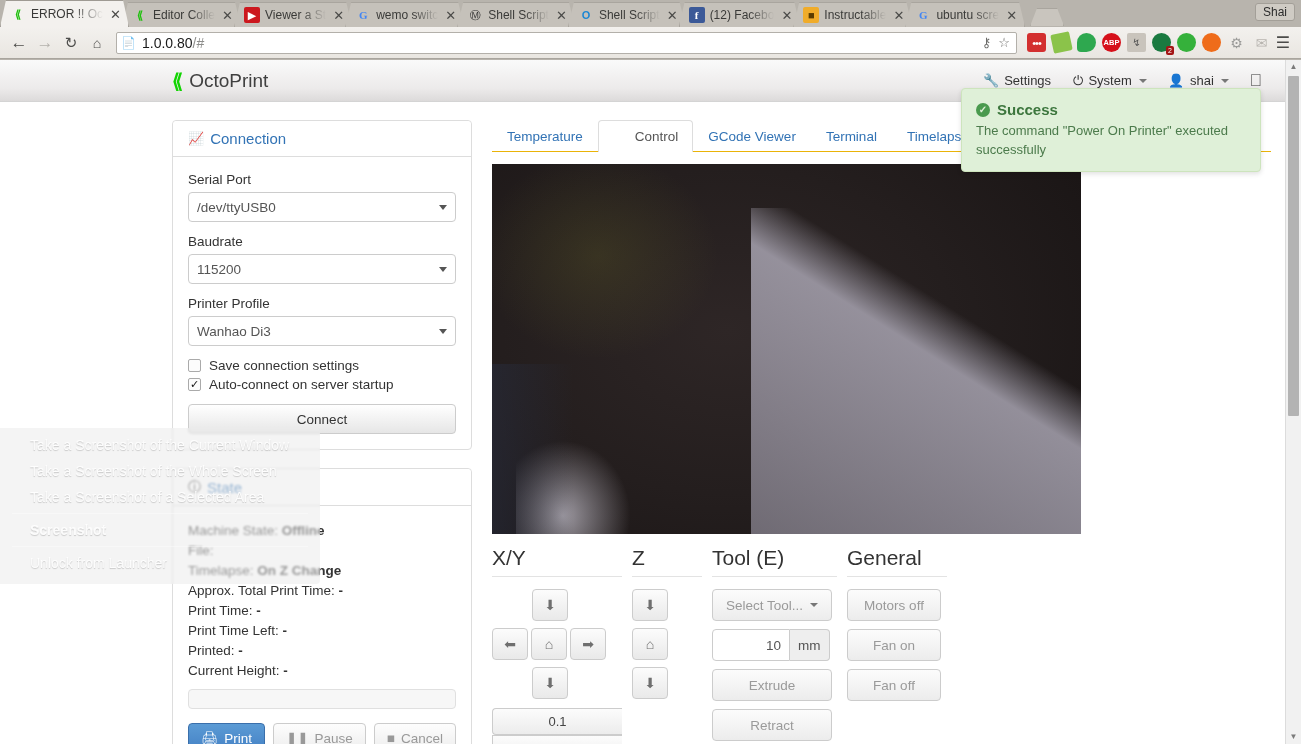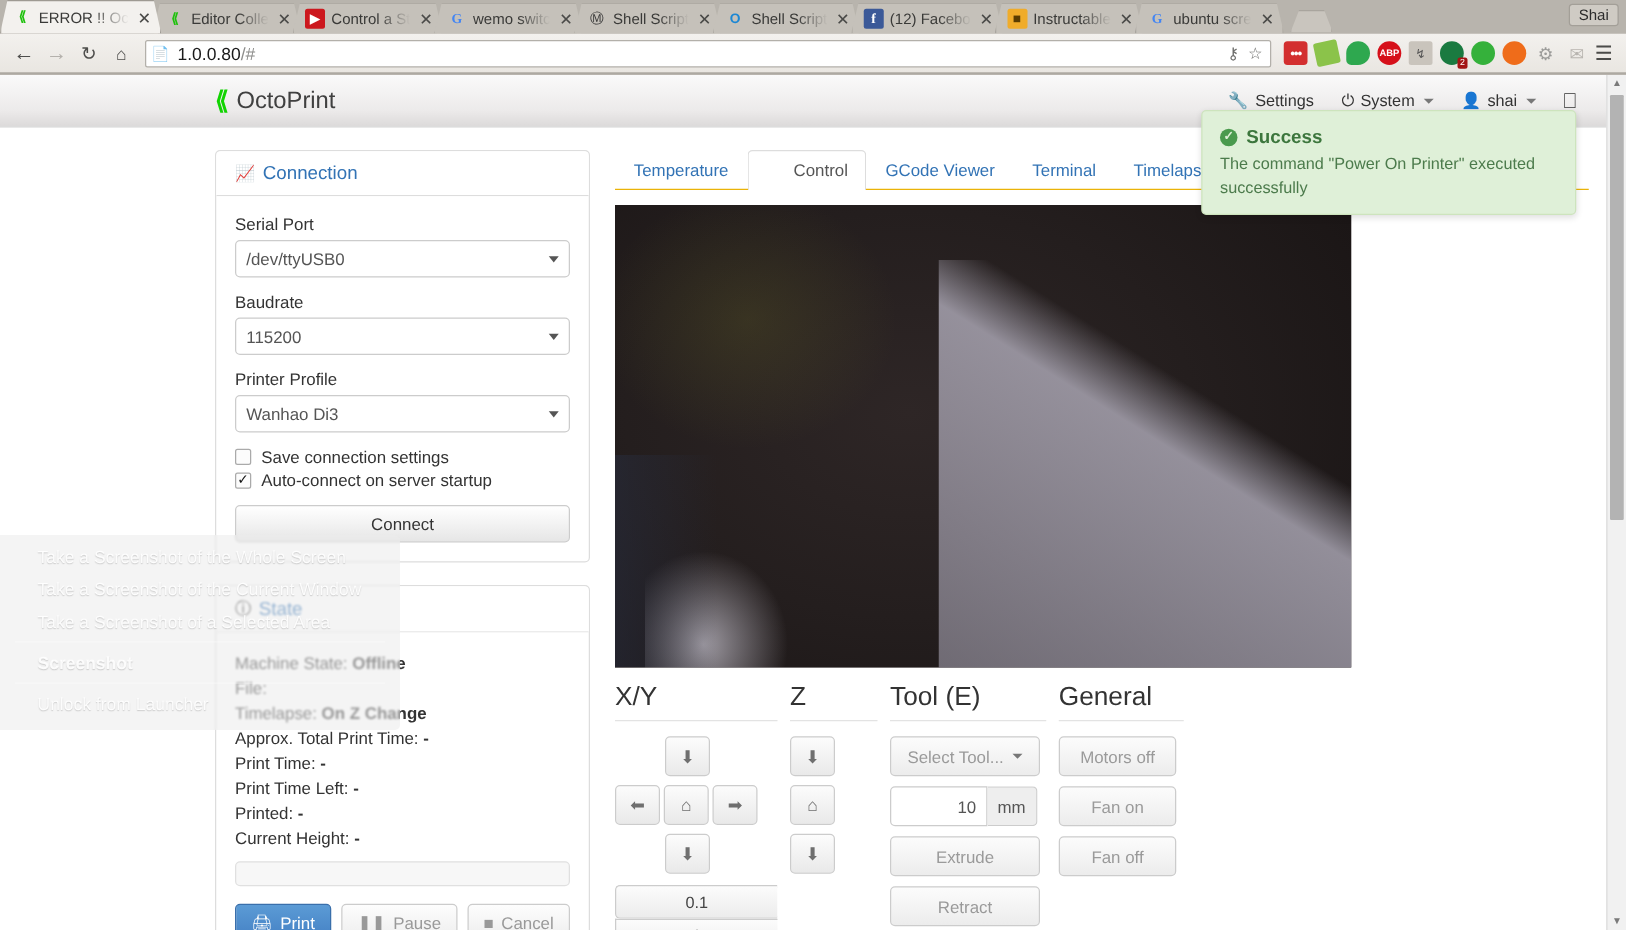--- a/index.html
+++ b/index.html
@@ -346,21 +346,21 @@
       <span class="ttl">ERROR !! Oc</span>
       <span class="tclose">✕</span>
     </div>
     <div class="tab">
       <span class="fav fav-octo">⟪</span>
       <span class="ttl">Editor Colle</span>
       <span class="tclose">✕</span>
     </div>
     <div class="tab">
       <span class="fav fav-yt">▶</span>
-      <span class="ttl">Control a St</span>
+      <span class="ttl">Viewer a St</span>
       <span class="tclose">✕</span>
     </div>
     <div class="tab">
       <span class="fav fav-g">G</span>
       <span class="ttl">wemo switc</span>
       <span class="tclose">✕</span>
     </div>
     <div class="tab">
       <span class="fav fav-sh">Ⓜ</span>
       <span class="ttl">Shell Script</span>
@@ -636,22 +636,22 @@
 
     <div class="pagescroll">
       <div class="arr">▲</div>
       <div class="thumb"></div>
       <div class="spacer"></div>
       <div class="arr">▼</div>
     </div>
   </div>
 
   <div class="quicklist">
+    <div class="qitem">Take a Screenshot of the Current Window</div>
     <div class="qitem">Take a Screenshot of the Whole Screen</div>
-    <div class="qitem">Take a Screenshot of the Current Window</div>
     <div class="qitem">Take a Screenshot of a Selected Area</div>
     <div class="qsep"></div>
     <div class="qitem bold">Screenshot</div>
     <div class="qsep"></div>
     <div class="qitem">Unlock from Launcher</div>
   </div>
 
 </div>
 
 </body></html>

